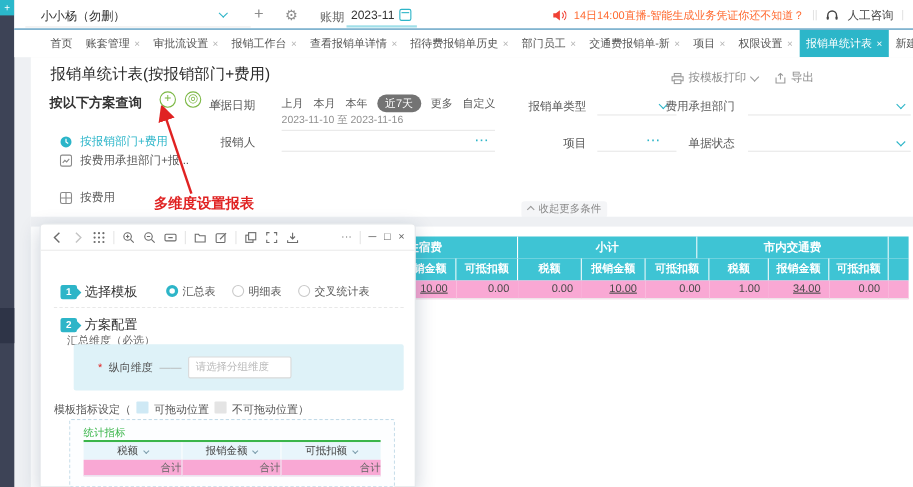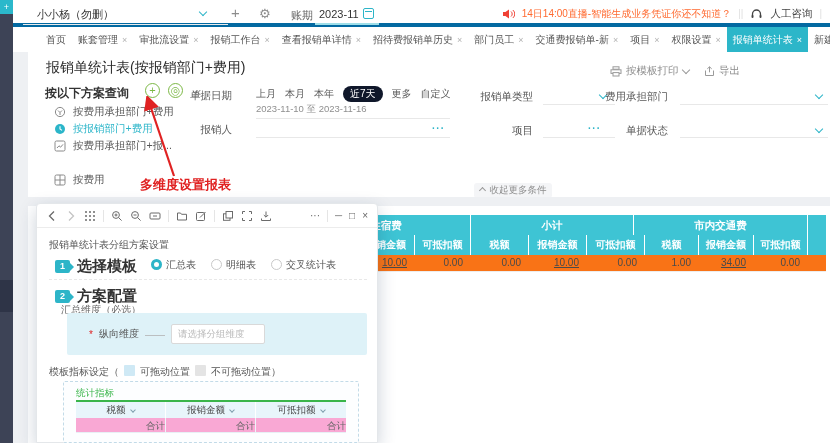--- a/index.html
+++ b/index.html
@@ -5,21 +5,21 @@
   *{margin:0;padding:0;box-sizing:border-box}
   html,body{background:#d8dade}
   body{font-family:"Liberation Sans","DejaVu Sans",sans-serif}
   #app{position:relative;width:830px;height:443px;background:#eef0f3;overflow:hidden;font-size:11px;color:#333}
   .abs{position:absolute}
   
   .rail{left:0;top:0;width:13px;height:443px;background:#3d4356}
   .rail-top{left:0;top:0;width:13px;height:14px;background:#2bb8cb;color:#fff;font-size:9px;text-align:center;line-height:14px}
   .rail-dark{left:0;top:280px;width:13px;height:32px;background:#2e3447}
   
-  .topbar{left:13px;top:0;width:817px;height:27px;background:#fff;border-bottom:4px solid #0369a1}
+  .topbar{left:13px;top:0;width:817px;height:27px;background:#fff;border-bottom:1px solid #0369a1}
   .acct{left:24px;top:7px;color:#333}
   .acct-line{left:10px;top:24px;width:205px;height:1px;background:#ececec}
   .chev{display:inline-block;width:6px;height:6px;border-right:1.4px solid #2db5c8;border-bottom:1.4px solid #2db5c8;transform:rotate(45deg)}
   .chev.gray{border-color:#9a9a9a}
   .chev.up{transform:rotate(-135deg)}
   .topbar .icon-plus{left:218px;top:4px;font-size:15px;color:#8c8c8c}
   .topbar .icon-gear{left:246px;top:6px;font-size:13px;color:#8c8c8c}
   .period-label{left:278px;top:8px;color:#666}
   .period-value{left:306px;top:8px;color:#333}
   .cal{left:350px;top:8px;width:11px;height:11px;border:1.4px solid #2db5c8;border-radius:2px}
@@ -44,47 +44,47 @@
   .pp-title{left:17px;top:33px;font-size:12px;font-weight:bold;color:#333}
   .circle-btn{width:15px;height:15px;border:1.2px solid #7cb845;border-radius:50%;color:#7cb845;font-size:11px;line-height:12px;text-align:center}
   .pp-collapse{left:166px;top:32px;color:#999;font-size:13px}
   .pp-item{left:26px;height:16px;display:flex;align-items:center;gap:7px;font-size:10.5px;color:#565656;white-space:nowrap}
   .pp-item.active{color:#2bb5c9}
   .pp-item svg{flex:none}
   .annot{left:112px;top:124px;font-size:13px;font-weight:bold;color:#e02222}
   
   .flabel{color:#595959;font-size:10.5px;text-align:right}
   .quick{display:flex;align-items:center;gap:9px;font-size:10px;color:#595959}
-  .pill-sel{background:#0f172a;color:#fff;border-radius:8px;padding:1px 7px}
+  .pill-sel{background:#737373;color:#fff;border-radius:8px;padding:1px 7px}
   .frange{color:#8f8f8f;font-size:9.5px}
   .fline{height:1px;background:#e8e8e8}
   .fdots{color:#2db5c8;font-size:10px;font-weight:bold;letter-spacing:1px}
   .collapse-pill{left:446px;top:131px;width:78px;height:15px;background:#f4f5f7;border-radius:3px;display:flex;align-items:center;justify-content:center;gap:5px;color:#8c8c8c;font-size:9.5px}
   .collapse-pill .chev{width:5px;height:5px;border-color:#9a9a9a}
   .gap-strip{left:0;top:145px;width:802px;height:9px;background:#eef0f3}
   
   .rpt{left:274px;top:163px}
   .trow{display:flex}
   .gcell,.scell{background:#3ec4d4;color:#fff;text-align:center;border-right:1px solid #fff;font-weight:bold}
   .gcell{height:20px;line-height:20px;font-size:10.5px}
   .scell{height:20px;line-height:20px;font-size:10px}
-  .dcell{height:17px;line-height:16px;font-size:10px;color:#4a4a4a;text-align:right;padding-right:8px;background:#f97316;border-bottom:1px solid #ededed}
+  .dcell{height:17px;line-height:16px;font-size:10px;color:#4a4a4a;text-align:right;padding-right:8px;background:#f9a8d4;border-bottom:1px solid #ededed}
   .dcell.lnk{text-decoration:underline}
   
   .dlg{left:36px;top:203px;width:342px;height:240px;background:#fff;border:1px solid #e4e7ea;border-radius:4px 4px 0 0;box-shadow:0 6px 18px rgba(20,45,80,.22);z-index:20}
   .dlg-toolbar{display:flex;align-items:center;height:24px;padding:0 9px;gap:7px;border-bottom:1px solid #ececec;color:#6b6b6b}
   .tsep{width:1px;height:12px;background:#e5e5e5}
   .spacer{flex:1}
   .wbtn{font-size:10px;color:#666}
   .dlg-body{position:relative;height:215px}
   .dset-title{left:12px;top:10px;font-size:10px;color:#555}
   .step{display:flex;align-items:center;gap:7px}
   .badge{position:relative;width:15px;height:13px;background:#2db5c8;color:#fff;font-size:9px;font-weight:bold;text-align:center;line-height:13px;border-radius:2px}
   .badge:after{content:"";position:absolute;right:-4px;top:2.5px;border-left:4px solid #2db5c8;border-top:4px solid transparent;border-bottom:4px solid transparent}
-  .step-label{font-size:15px;font-weight:bold;color:#333}
+  .step-label{font-size:12px;font-weight:normal;color:#333}
   .radios{display:flex;align-items:center;gap:15px;font-size:10px;color:#555}
   .radio{display:inline-block;width:11px;height:11px;border:1px solid #c9c9c9;border-radius:50%;vertical-align:-2px;margin-right:4px}
   .radio.sel{border:3.2px solid #2db5c8}
   .dash-div{border-top:1px dashed #e8e8e8}
   .dim-title{font-size:10px;color:#666}
   .cyan-panel{left:30px;top:85px;width:300px;height:42px;background:#def2f8;border-radius:2px}
   .cp-row{position:absolute;left:22px;top:11px;display:flex;align-items:center;gap:6px;font-size:10px;color:#555}
   .req{color:#e02222}
   .dim-dash{color:#b0b0b0}
   .dim-input{width:94px;height:20px;background:#fff;border:1px solid #d9d9d9;border-radius:2px;font-size:9.5px;color:#b9b9b9;line-height:18px;padding-left:6px;white-space:nowrap;overflow:hidden}
@@ -204,27 +204,20 @@
           <path d="M5.5 0.8v5.5M3.3 2.8l2.2-2 2.2 2" stroke="#9a9a9a" fill="none"></path>
         </svg>
       <span>导出</span>
     </div>
 
     <div class="abs pp-title">按以下方案查询</div>
     <div class="abs circle-btn" style="left:117px;top:31px">+</div>
     <div class="abs circle-btn" style="left:140px;top:31px">◎</div>
     <div class="abs pp-collapse">«</div>
 
-    <div class="abs pp-item" style="top:52px">
-      <svg width="12" height="12" viewBox="0 0 12 12">
-          <circle cx="6" cy="6" r="4.6" stroke="#8a8a8a" fill="none"></circle>
-          <path d="M4 4.5l2 2 2-2M6 6.5V9" stroke="#8a8a8a" fill="none"></path>
-        </svg>
-      <span>按费用承担部门+费用</span>
-    </div>
     <div class="abs pp-item active" style="top:69px">
       <svg width="12" height="12" viewBox="0 0 12 12">
           <circle cx="6" cy="6" r="5" fill="#2bb5c9"></circle>
           <path d="M6 3.2V6l2 1.4" stroke="#fff" stroke-width="1.1" fill="none"></path>
         </svg>
       <span>按报销部门+费用</span>
     </div>
     <div class="abs pp-item" style="top:86px">
       <svg width="12" height="12" viewBox="0 0 12 12">
           <rect x="1" y="1" width="10" height="10" rx="1.5" stroke="#8a8a8a" fill="none"></rect>
@@ -378,21 +371,20 @@
           <path d="M1.5 8.5v2h9v-2" stroke="#6b6b6b" fill="none"></path>
         </svg>
       <span class="spacer"></span>
       <span class="wbtn">···</span>
       <span class="tsep"></span>
       <span class="wbtn">─</span>
       <span class="wbtn">□</span>
       <span class="wbtn">×</span>
     </div>
     <div class="dlg-body">
-      <div class="abs dset-title">报销单统计表分组方案设置</div>
 
       <div class="abs step" style="left:18px;top:29px">
         <span class="badge">1</span>
         <span class="step-label">选择模板</span>
       </div>
       <div class="abs radios" style="left:114px;top:30px">
         <span><span class="radio sel"></span><span>汇总表</span></span>
         <span><span class="radio"></span><span>明细表</span></span>
         <span><span class="radio"></span><span>交叉统计表</span></span>
       </div>

